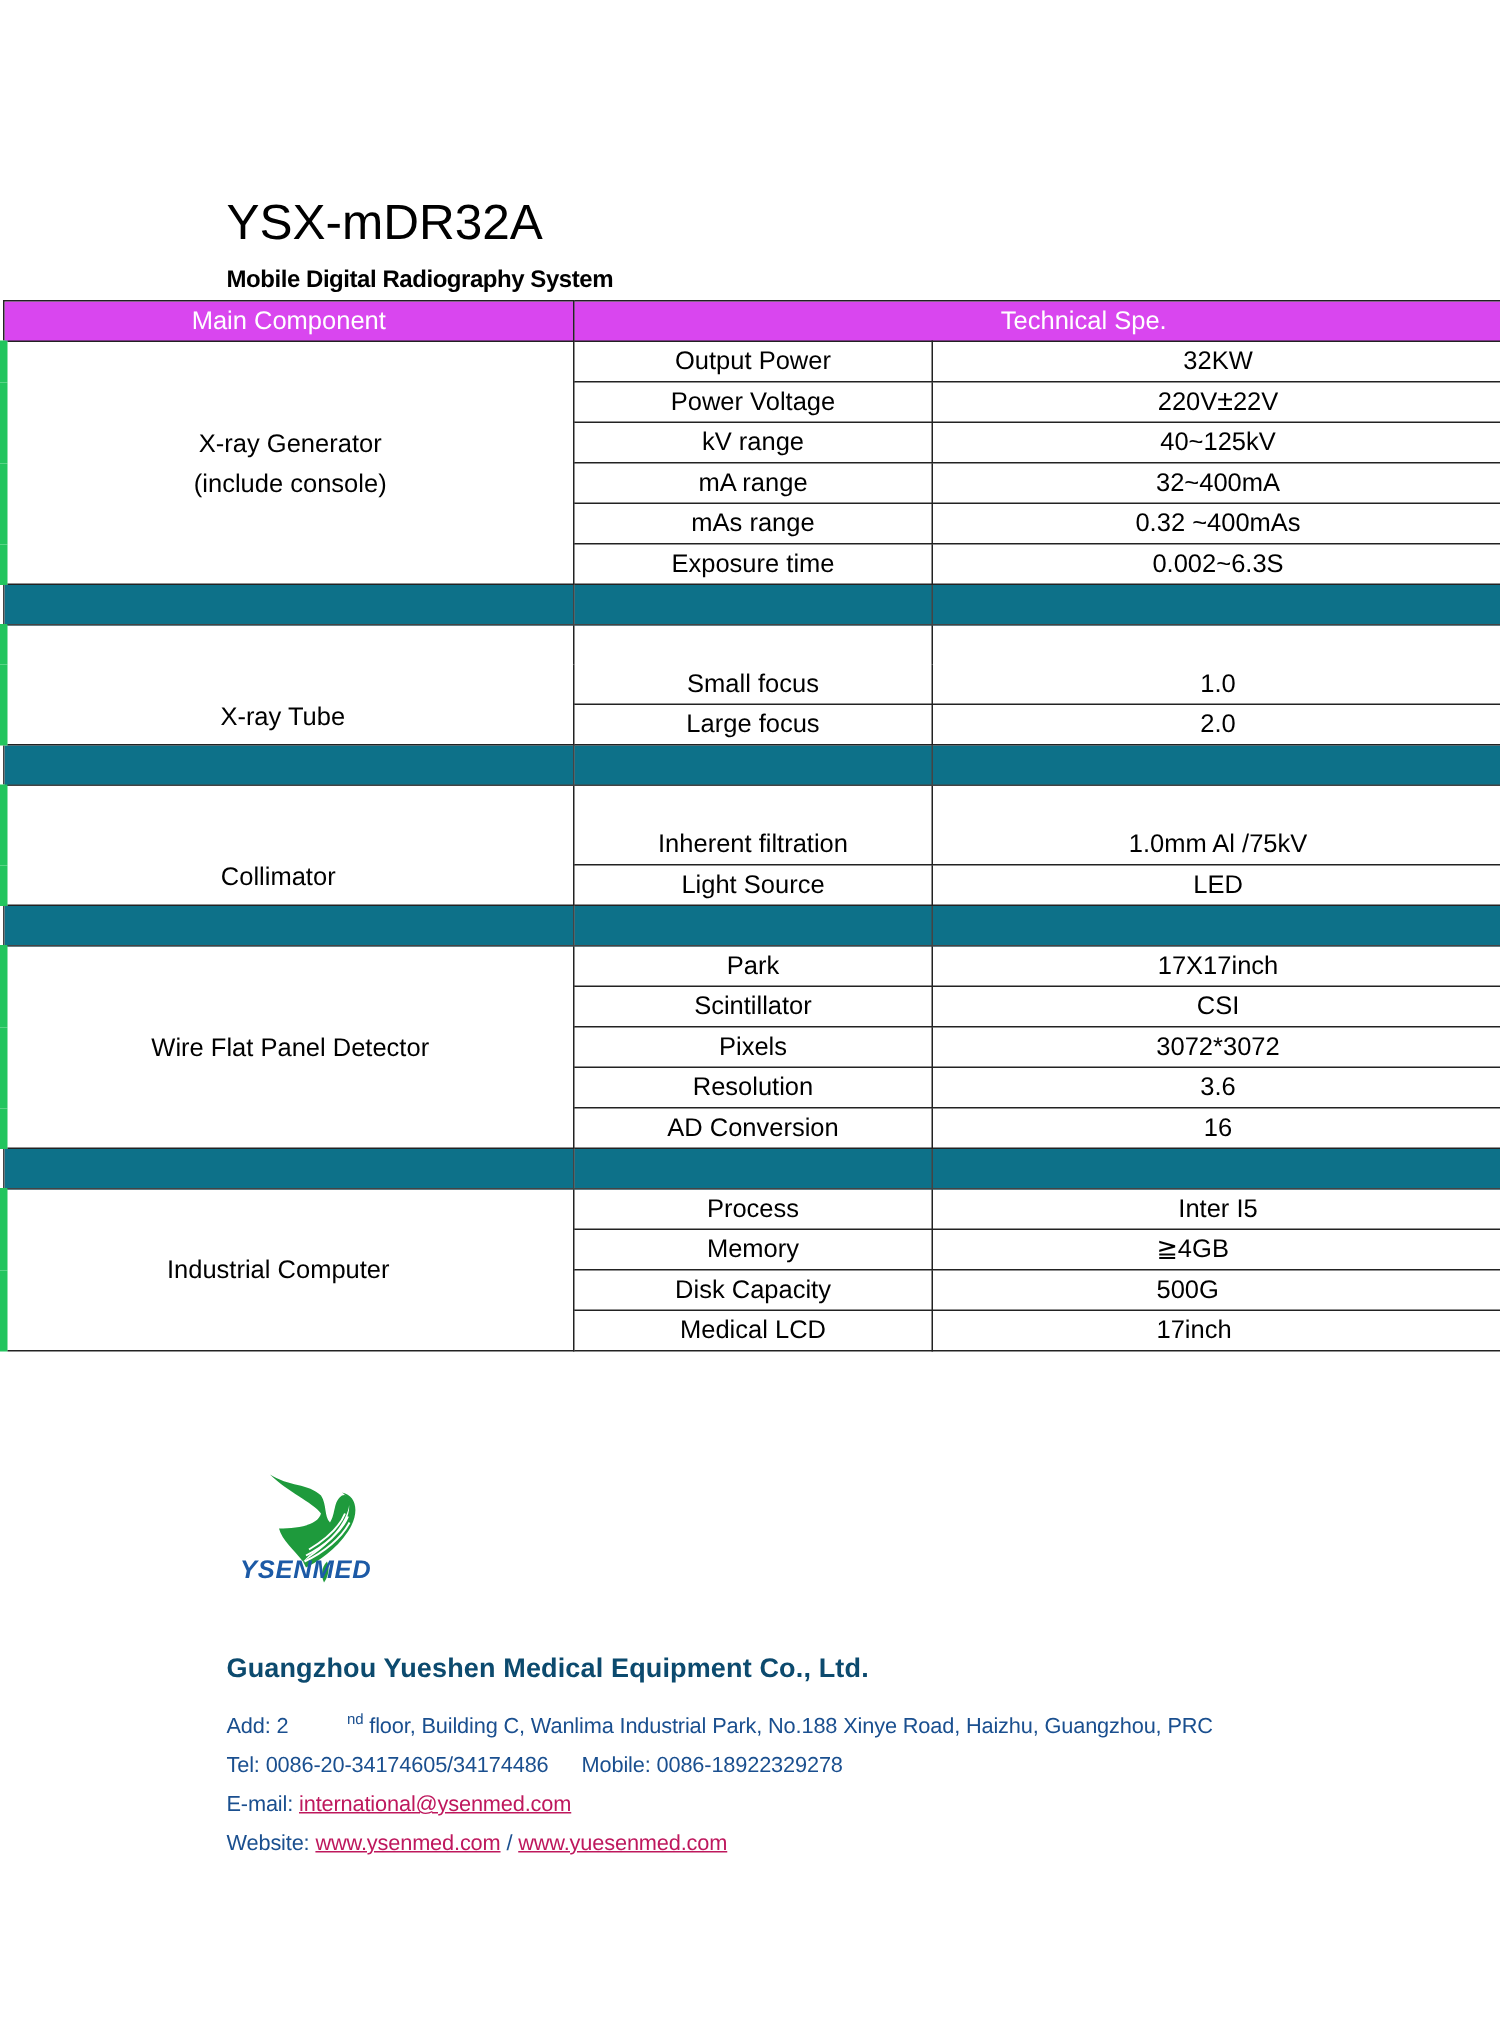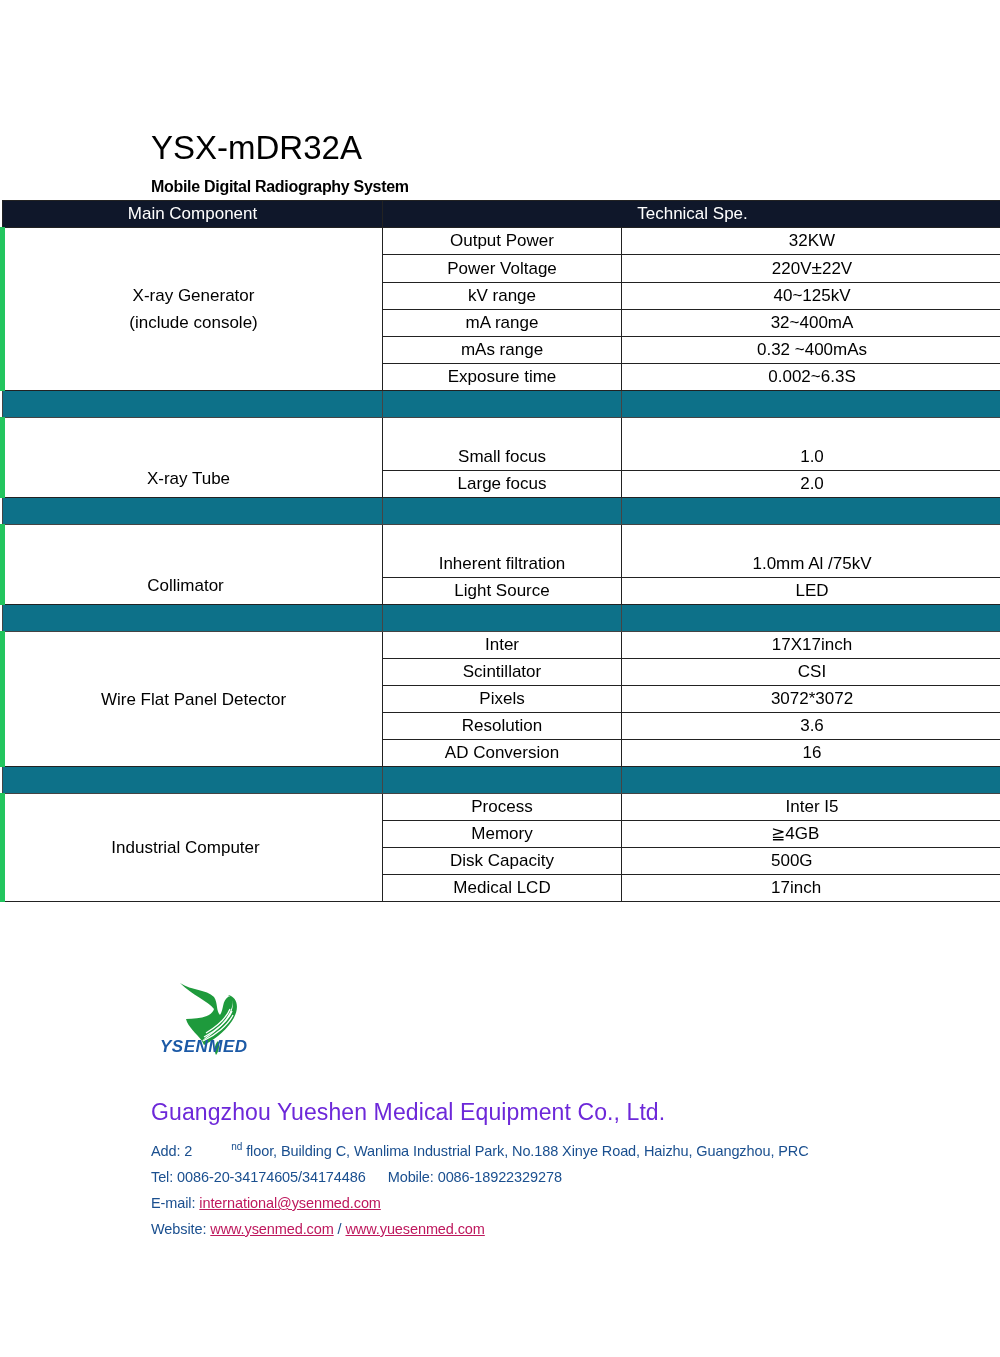--- a/index.html
+++ b/index.html
@@ -11,32 +11,32 @@
   .subtitle { position: absolute; left: 151px; top: 176px; font-size: 16px; font-weight: bold;
               margin: 0; line-height: 22px; letter-spacing: -0.3px; }
 
   table.spec { position: absolute; left: 0; top: 200px; width: 1000px; border-collapse: collapse;
                table-layout: fixed; font-size: 17px; }
   table.spec col.c1 { width: 380px; }
   table.spec col.c2 { width: 239px; }
   table.spec col.c3 { width: 381px; }
   table.spec td, table.spec th { height: 26px; padding: 0; text-align: center; vertical-align: middle;
                                  border: 1px solid #222; line-height: 26px; font-weight: normal; }
-  table.spec thead th { background: #0f172a; color: #ffffff; border-color: #222; }
+  table.spec thead th { background: #d946ef; color: #ffffff; border-color: #222; }
   table.spec tr.sep td { background: #0d7189; border-color: #444; }
   table.spec td.comp { line-height: 27px; border-left: 5px solid #22c55e; }
   table.spec td.val-left { text-align: left; padding-left: 149px; }
   table.spec td.last { border-right: 1px solid #ec4899; }
   .comp-bottom { vertical-align: bottom !important; padding-bottom: 1px !important; }
 
   .logo { position: absolute; left: 158px; top: 975px; width: 110px; height: 85px; }
   .logo-text { position: absolute; left: 160px; top: 1037px; font-size: 17px; font-weight: bold;
                font-style: italic; color: #1c5aa6; letter-spacing: 0.5px; text-align: center; }
 
-  .company { position: absolute; left: 151px; top: 1096px; font-size: 23px; font-weight: normal; color: #6d28d9;
+  .company { position: absolute; left: 151px; top: 1096px; font-size: 18px; font-weight: bold; color: #0c4a6e;
              margin: 0; line-height: 32px; letter-spacing: 0.1px; }
   .contact { position: absolute; left: 151px; font-size: 14.5px; color: #1a4f8f; line-height: 20px;
              letter-spacing: -0.1px; white-space: nowrap; }
   .contact a { color: #be185d; text-decoration: underline; }
   .contact sup { font-size: 10px; line-height: 0; padding-left: 39px; }
   .gap { display: inline-block; width: 22px; }
 </style>
 </head>
 <body>
 
@@ -45,21 +45,21 @@
 
 <table class="spec">
   <colgroup>
       <col class="c1">
       <col class="c2">
       <col class="c3">
     </colgroup>
   <thead>
     <tr>
       <th>Main Component</th>
-      <th colspan="2"><span style="position:relative; left:0;">Technical Spe.</span></th>
+      <th colspan="2"><span style="position:relative; left:30px;">Technical Spe.</span></th>
     </tr>
   </thead>
   <tbody>
 
     <tr>
       <td rowspan="6" class="comp">
         <div>X-ray Generator</div>
         <div>(include console)</div>
       </td>
       <td>Output Power</td>
@@ -130,21 +130,21 @@
     <tr class="sep">
         <td></td>
         <td></td>
         <td></td>
       </tr>
 
     <tr>
       <td rowspan="5" class="comp">
         <div>Wire Flat Panel Detector</div>
       </td>
-      <td>Inter</td>
+      <td>Park</td>
       <td class="last">17X17inch</td>
     </tr>
     <tr>
       <td>Scintillator</td>
       <td class="last">CSI</td>
     </tr>
     <tr>
       <td>Pixels</td>
       <td class="last">3072*3072</td>
     </tr>

